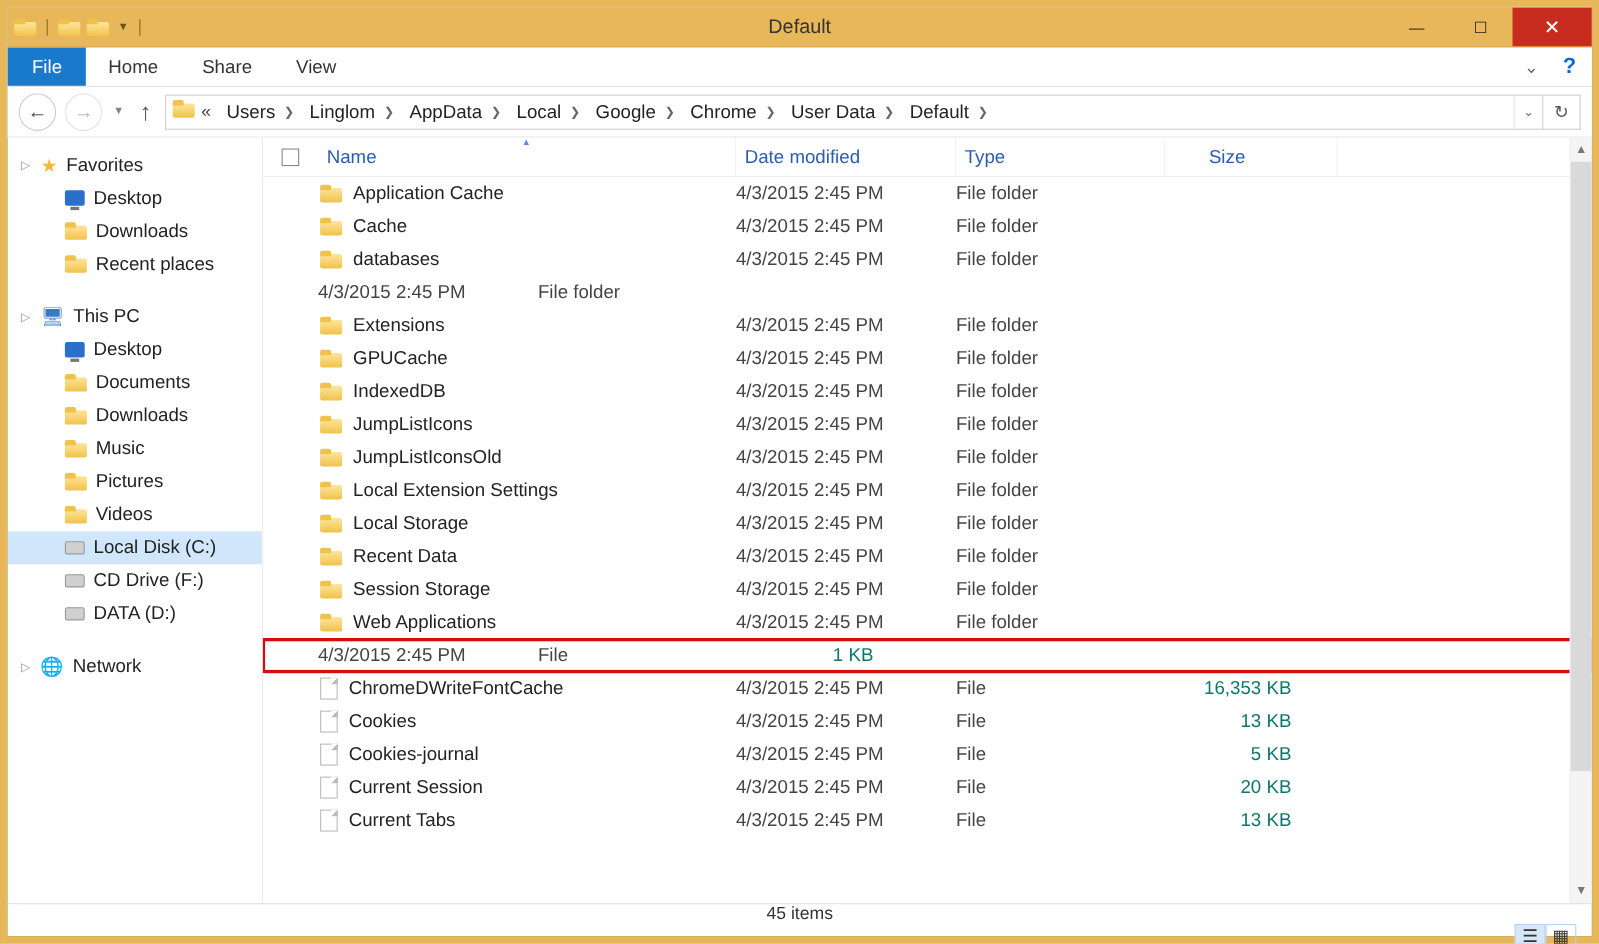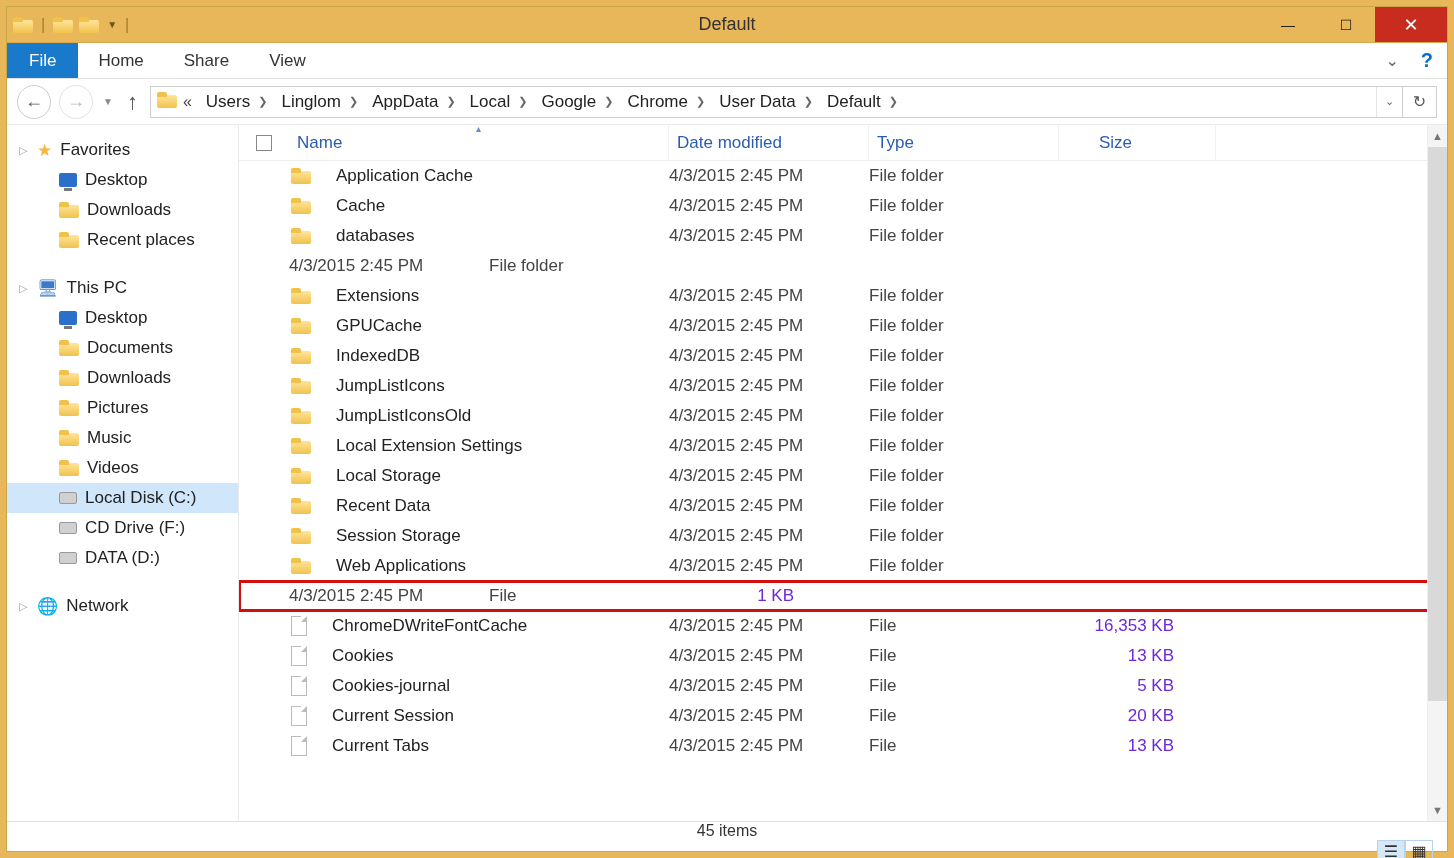--- a/index.html
+++ b/index.html
@@ -62,24 +62,24 @@
 .colhead .name { width: 380px; position: relative; }
 .colhead .name .sortmark { position:absolute; top:-2px; left:50%; transform:translateX(-50%); color:#5a8fd6; font-size:10px; }
 .colhead .date { width: 200px; }
 .colhead .type { width: 190px; }
 .colhead .size { width: 125px; text-align: right; justify-content: flex-start; margin-left: 32px; }
 
 .rows { flex: 1; overflow-y: hidden; position: relative; }
 .row { height: 30px; display: flex; align-items: center; font-size: 17px; color: #222; }
 .row.highlight { outline: 3px solid #d30e0e; outline-offset: -2px; }
 .row .pad { width: 50px; }
-.row .name { width: 380px; display: flex; align-items: center; gap: 25px; padding-left: 2px; }
+.row .name { width: 380px; display: flex; align-items: center; gap: 10px; padding-left: 2px; }
 .row .date { width: 200px; color: #444; }
 .row .type { width: 190px; color: #444; }
-.row .size { width: 125px; text-align: right; color: #6d28d9; padding-right: 10px; }
+.row .size { width: 125px; text-align: right; color: #0f766e; padding-right: 10px; }
 
 .scrollbar { position: absolute; right: 0; top: 0; bottom: 0; width: 20px; background: #f4f4f4; border-left: 1px solid #eee; display:flex; flex-direction:column; align-items:center; }
 .scrollbar .arrow { height: 22px; width:100%; display:flex; align-items:center; justify-content:center; color:#777; font-size:11px; }
 .scrollbar .track { flex:1; position:relative; width:100%; }
 .scrollbar .thumb { position:absolute; top:0; width:100%; height:85%; background:#d9d9d9; }
 
 
 .status { height: 30px; border-top: 1px solid #e2e2e2; display: flex; align-items: center; padding: 0 14px; font-size: 16px; color: #333; flex-direction: column; }
 .status .views { margin-left:auto; display:flex; gap:0; }
 .status .views .vb { width:28px; height:22px; border:1px solid #b9d3ee; display:flex; align-items:center; justify-content:center; }
@@ -212,25 +212,25 @@
             <div class="item">
               <span class="ic-folder"></span>
               <span>Documents</span>
             </div>
             <div class="item">
               <span class="ic-folder"></span>
               <span>Downloads</span>
             </div>
             <div class="item">
               <span class="ic-folder"></span>
+              <span>Music</span>
+            </div>
+            <div class="item">
+              <span class="ic-folder"></span>
               <span>Pictures</span>
-            </div>
-            <div class="item">
-              <span class="ic-folder"></span>
-              <span>Music</span>
             </div>
             <div class="item">
               <span class="ic-folder"></span>
               <span>Videos</span>
             </div>
             <div class="item selected">
               <span class="ic-drive"></span>
               <span>Local Disk (C:)</span>
             </div>
             <div class="item">

